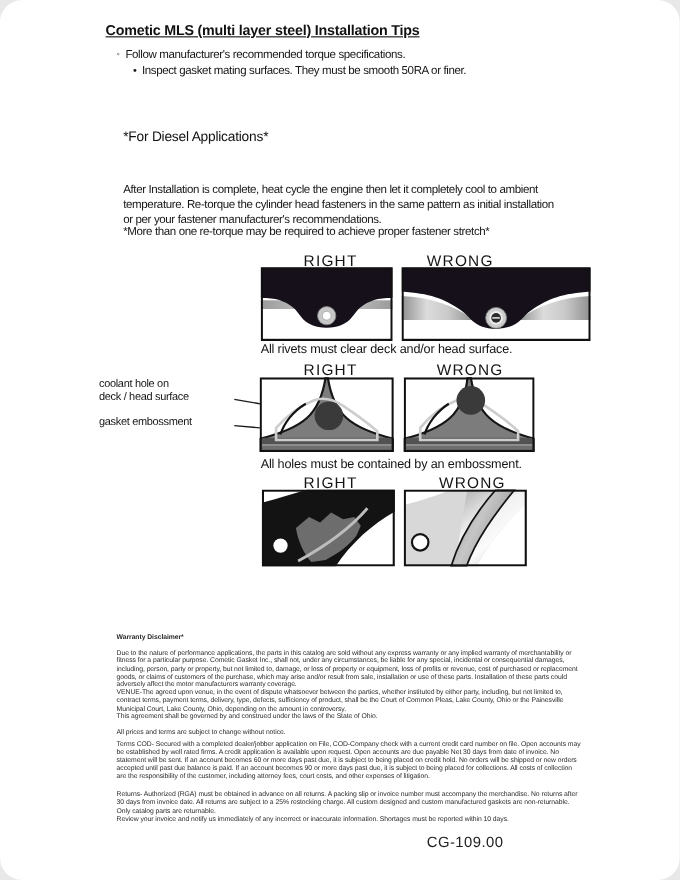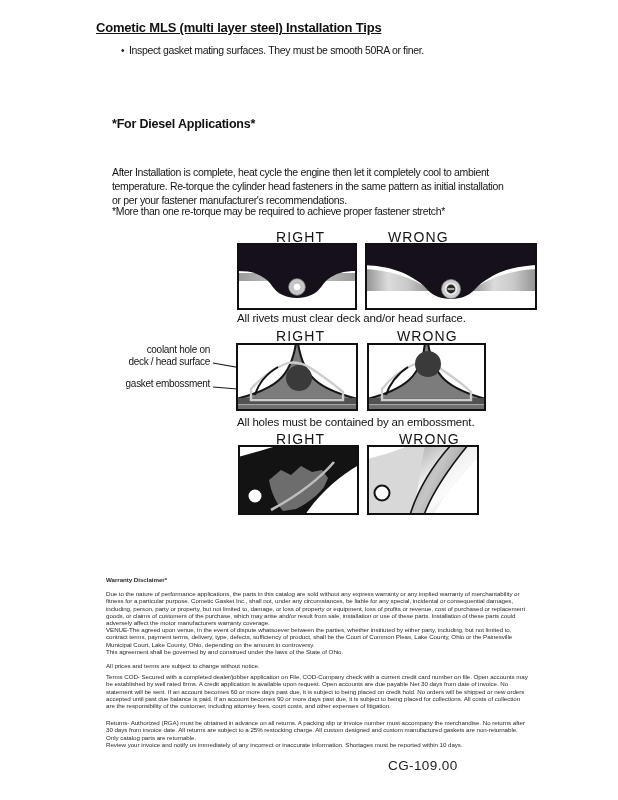--- a/index.html
+++ b/index.html
@@ -1,54 +1,56 @@
 <!DOCTYPE html>
 <html><head>
 <meta charset="utf-8">
 <style>
   html,body{margin:0;padding:0;background:#e8e8e8;}
   .page{
     position:relative;width:618px;height:800px;background:#ffffff;
     font-family:"Liberation Sans",sans-serif;color:#1a1a1a;overflow:hidden;
     margin:0 auto;
+    border-radius:20px;
   }
   .abs{position:absolute;}
   .title{
     left:96px;top:20px;font-size:13px;font-weight:bold;letter-spacing:-0.2px;
     text-decoration:underline;color:#111;
   }
   .bullets{left:106px;top:44px;font-size:10.5px;letter-spacing:-0.35px;line-height:13.5px;color:#161616;}
   .b-row{white-space:nowrap;}
   .b-row.sub{margin-left:15px;}
   .b-glyph{display:inline-block;width:8px;font-size:8.5px;position:relative;top:-1px;color:#161616;}
   .b-glyph.dot{font-size:10px;top:0;}
-  .h-diesel{left:112px;top:117px;font-size:12.5px;font-weight:bold;letter-spacing:-0.2px;color:#111;}
+  .h-diesel{left:112px;top:117px;font-size:12.5px;font-weight:normal;letter-spacing:-0.2px;color:#111;}
   .body-par{left:112px;top:0;font-size:10.5px;letter-spacing:-0.35px;line-height:13.8px;
     white-space:pre-line;color:#161616;width:470px;}
   .p1{top:135px;}
   .p2{top:166px;}
   .p-note{top:205px;}
   .rw-label{font-size:14px;letter-spacing:1.1px;color:#141414;}
   .diag{border:0;line-height:0;}
   .diag svg{display:block;}
   .caption{font-size:11.5px;letter-spacing:-0.15px;color:#141414;white-space:pre-line;line-height:13px;}
-  .ann{font-size:10px;letter-spacing:-0.3px;color:#161616;text-align:right;width:120px;line-height:12px;}
+  .ann{font-size:10px;letter-spacing:-0.3px;color:#161616;text-align:left;width:120px;line-height:12px;}
   .fp{left:106px;width:472px;font-size:6.2px;line-height:7.25px;letter-spacing:-0.05px;
     color:#2a2a2a;white-space:pre-line;}
   .fp.bold{font-weight:bold;}
   .footer-code{left:388px;top:758px;font-size:13.5px;letter-spacing:0.4px;color:#222;}
 </style>
 </head>
 <body>
 
 <div class="page">
 
   <div class="abs title">Cometic MLS (multi layer steel) Installation Tips</div>
 
   <div class="abs bullets">
+    <div class="b-row"><span class="b-glyph">◦</span><span>Follow manufacturer's recommended torque specifications.</span></div>
     <div class="b-row sub"><span class="b-glyph dot">•</span><span>Inspect gasket mating surfaces.  They must be smooth 50RA or finer.</span></div>
   </div>
 
   <div class="abs h-diesel">*For Diesel Applications*</div>
   <div class="abs body-par p2">After Installation is complete, heat cycle the engine then let it completely cool to ambient
 temperature. Re-torque the cylinder head fasteners in the same pattern as initial installation
 or per your fastener manufacturer's recommendations.</div>
   <div class="abs body-par p-note">*More than one re-torque may be required to achieve proper fastener stretch*</div>
 
   <div class="abs rw-label" style="left:276px;top:229px;">RIGHT</div>

